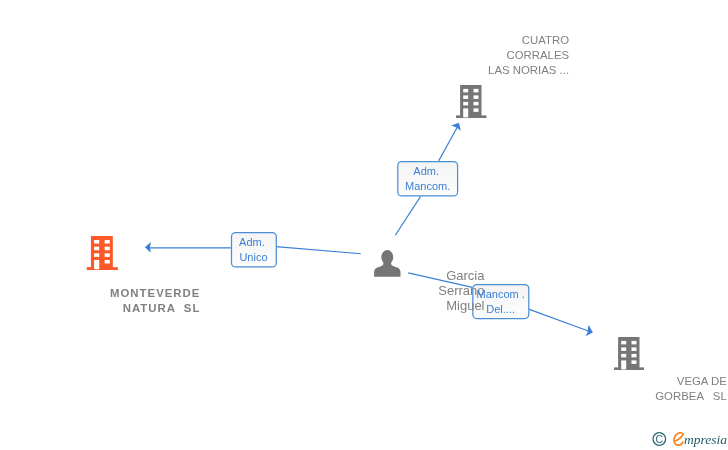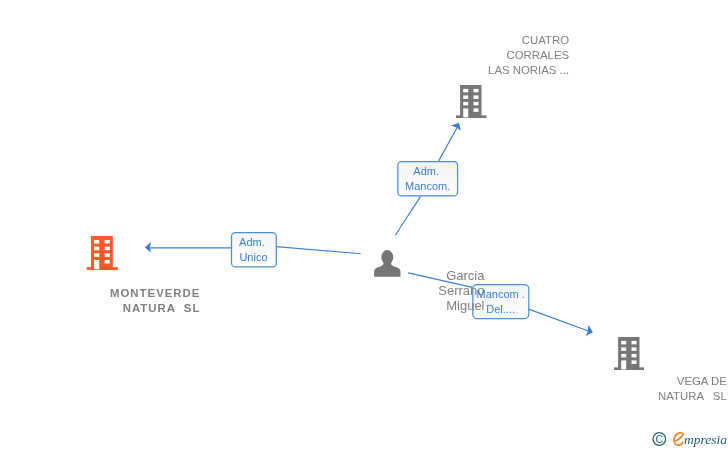--- a/index.html
+++ b/index.html
@@ -162,21 +162,21 @@
         <rect x="17.5" y="3.9" width="5.0" height="3.5"></rect>
         <rect x="7.2" y="10.4" width="5.0" height="3.5"></rect>
         <rect x="17.5" y="10.4" width="5.0" height="3.5"></rect>
         <rect x="7.2" y="16.9" width="5.0" height="3.5"></rect>
         <rect x="17.5" y="16.9" width="5.0" height="3.5"></rect>
         <rect x="7.2" y="23.4" width="5.0" height="9.0"></rect>
         <rect x="17.5" y="23.4" width="5.0" height="3.5"></rect>
       </g>
     </svg>
     <div class="node-label" style="left:-102px; top:21.5px;">VEGA DE
-NATURA   SL</div>
+GORBEA   SL</div>
   </div>
 
   <div class="reltag" style="left:397.2px; top:160.9px; width:61px; height:35.6px;">Adm. 
 Mancom.</div>
   <div class="reltag" style="left:230.9px; top:231.9px; width:45.2px; height:35.6px;">Adm. 
 Unico</div>
   <div class="reltag" style="left:472.2px; top:283.9px; width:56.9px; height:35.3px;">Mancom .
 Del....</div>
 
   <div id="logo">

